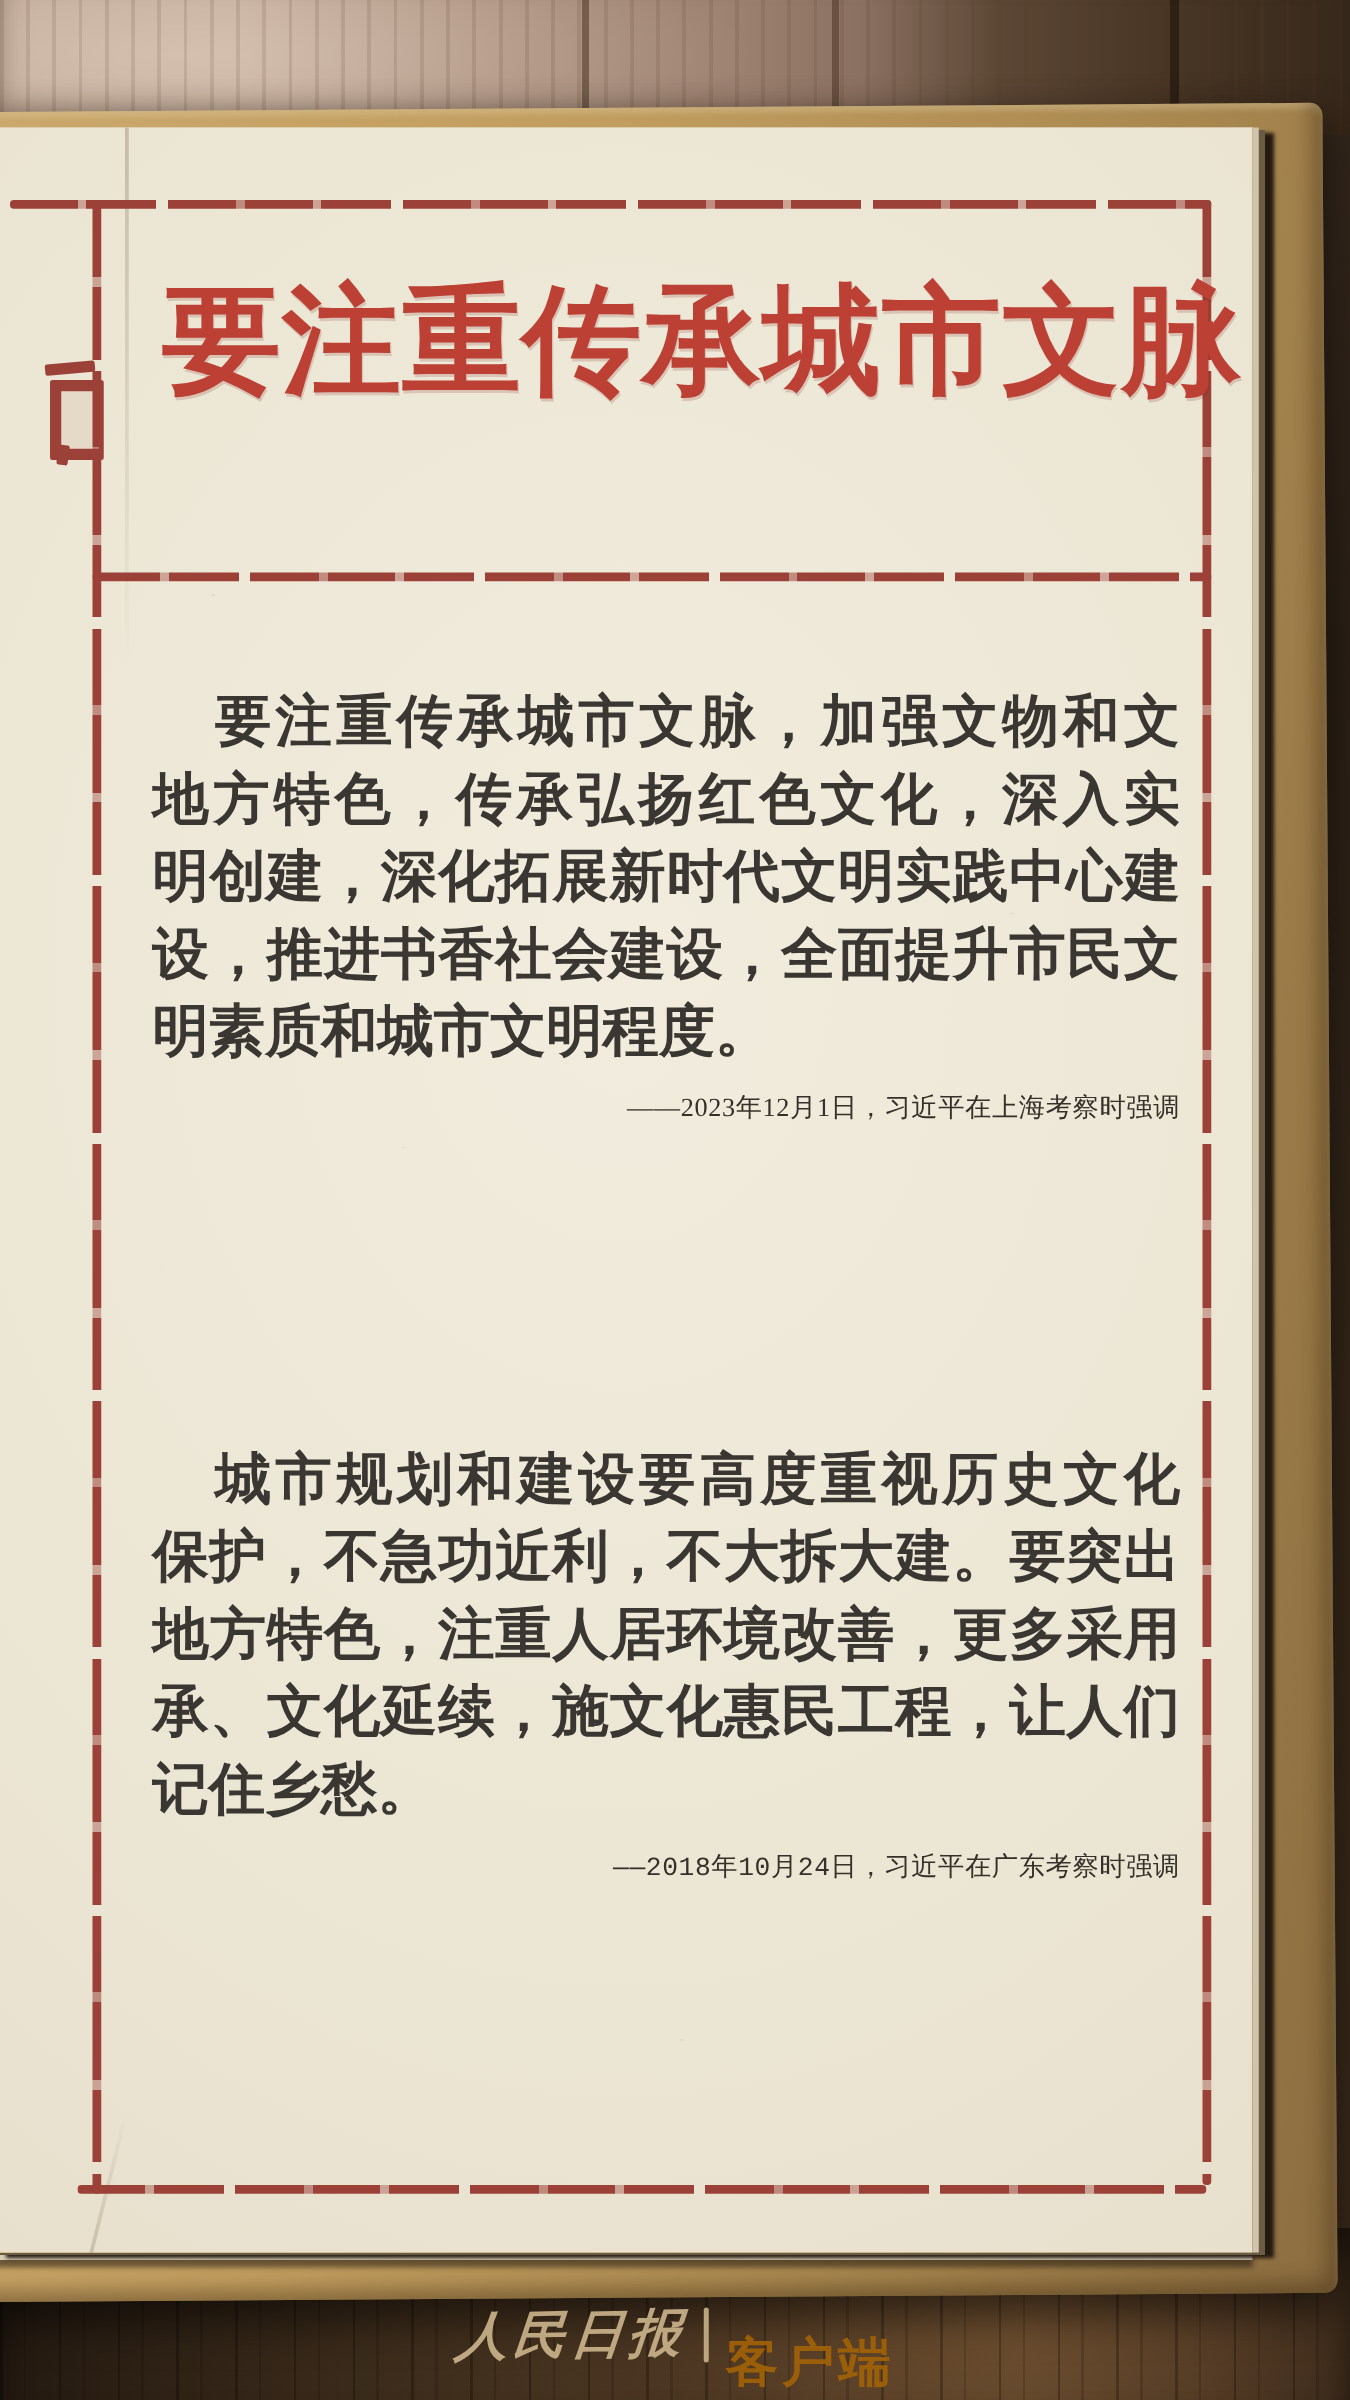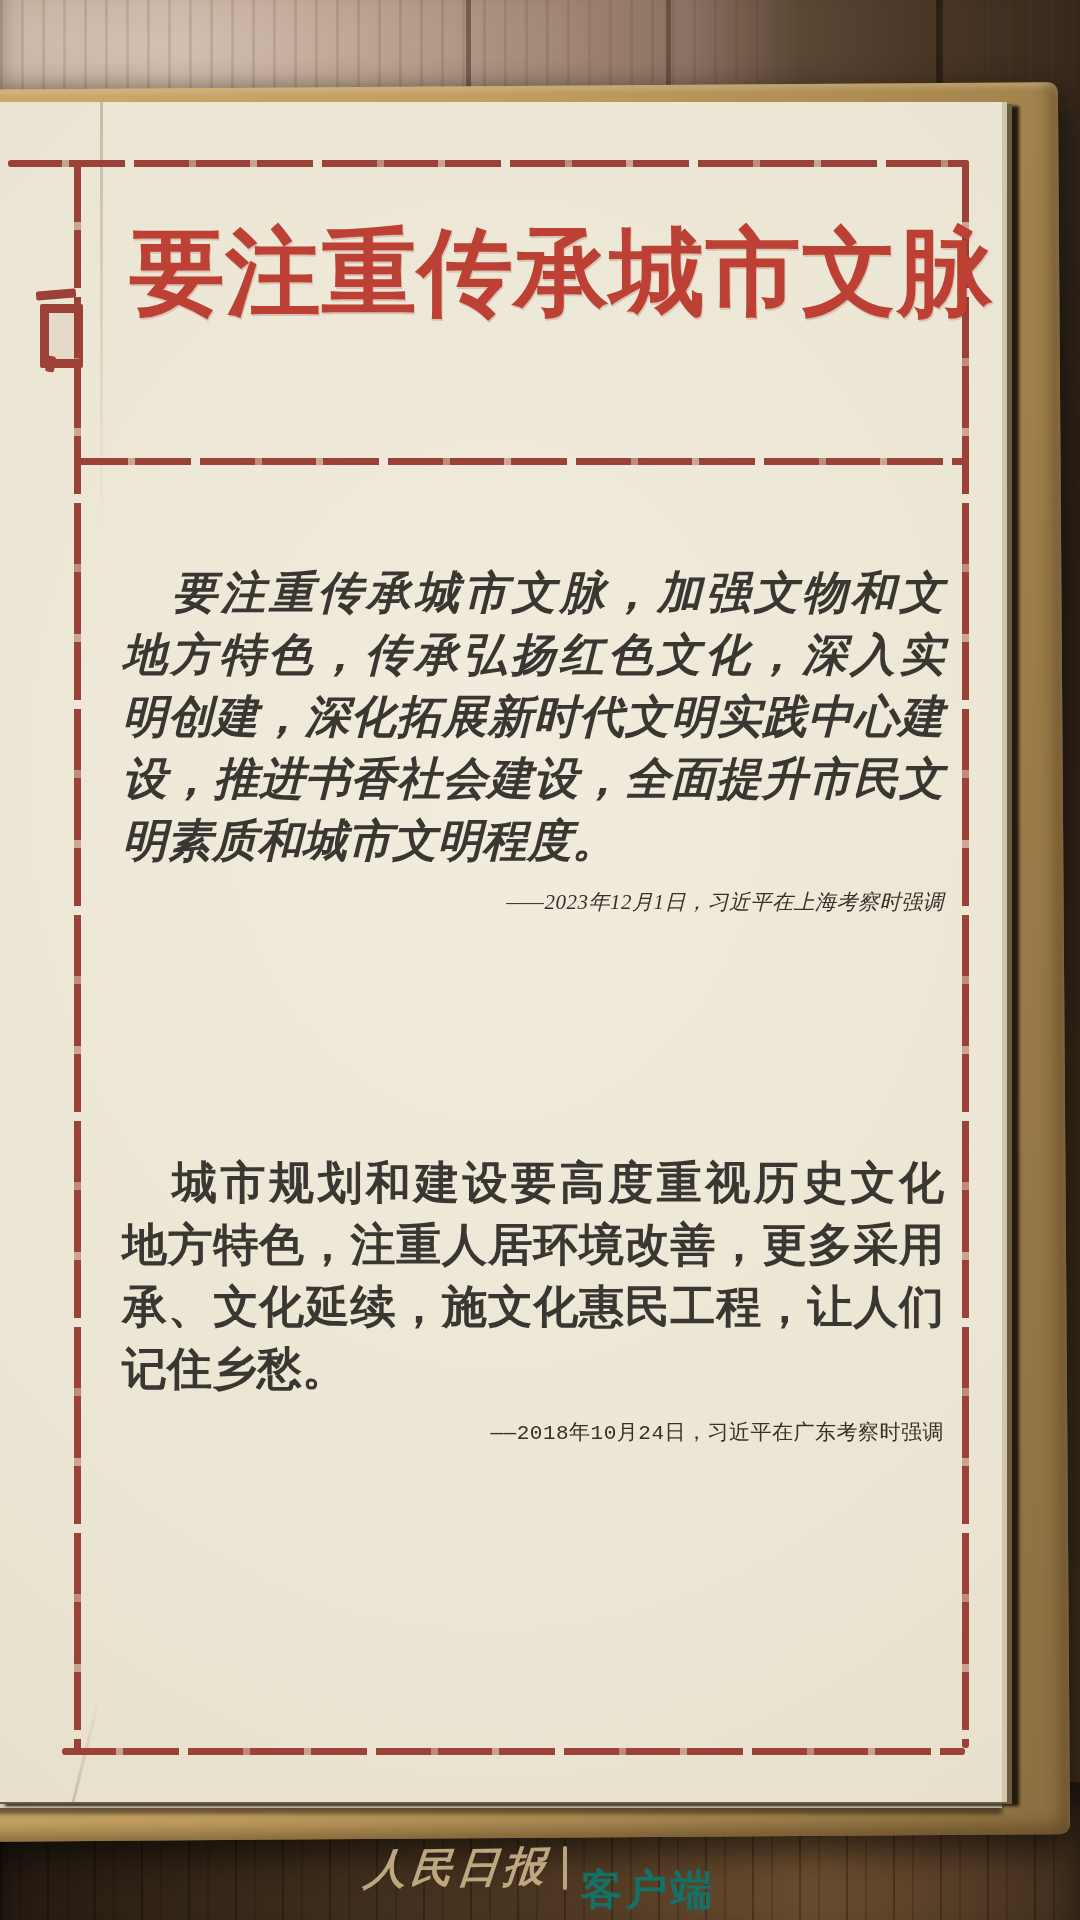--- a/index.html
+++ b/index.html
@@ -74,21 +74,21 @@
   .stamp-bar{position:absolute;left:48px;top:188px;width:40px;height:9px;background:#9c4138;transform:rotate(-5deg);border-radius:2px;}
   .stamp-box{position:absolute;left:52px;top:202px;width:30px;height:46px;border:9px solid #9c4138;border-right-width:4px;border-radius:2px;background:rgba(156,65,56,.08);}
   .stamp-tail{position:absolute;left:58px;top:254px;width:9px;height:16px;background:#9c4138;border-radius:2px;transform:rotate(8deg);}
   
   .page-title{
     position:absolute;left:86px;top:112px;width:895px;height:120px;
     font-size:95px;line-height:118px;font-weight:700;color:#bd4035;text-align:center;
     letter-spacing:1px;text-shadow:1px 2px 0 rgba(130,35,25,.18);white-space:nowrap;padding-left:40px;
   }
   .quote{position:absolute;left:134px;width:822px;}
-  .quote-1{top:460px;font-style:italic;}
+  .quote-1{top:444px;}
   .quote-2{top:1054px;font-family:Liberation Mono, monospace;}
   .q-line{
     font-size:45px;line-height:62px;font-weight:700;color:#3a3631;
     text-align:justify;text-align-last:justify;letter-spacing:0;
   }
   .q-line.first{text-indent:50px;}
   .q-line.last{text-align-last:left;}
   .attribution{
     margin-top:8px;font-size:21px;line-height:44px;font-weight:400;
     color:#353029;text-align:right;letter-spacing:0.5px;
@@ -98,21 +98,21 @@
     position:absolute;left:0;top:1838px;width:1080px;height:60px;
     display:flex;align-items:center;justify-content:center;gap:14px;
   }
   .brand-script{
     font-size:42px;line-height:48px;font-weight:700;font-style:italic;
     color:#c9b28a;letter-spacing:4px;transform:skewX(-6deg) rotate(-1deg);
     font-family:"DejaVu Serif","Liberation Serif",serif;opacity:.92;
   }
   .brand-divider{width:4px;height:44px;background:#c9b28a;opacity:.9;border-radius:2px;}
   .brand-suffix{
-    font-size:42px;line-height:48px;font-weight:700;color:#0f766e;letter-spacing:3px;
+    font-size:42px;line-height:48px;font-weight:700;color:#a16207;letter-spacing:3px;
     font-family:"Liberation Sans","DejaVu Sans",sans-serif;opacity:.92;margin-top:43px;
   }
 </style>
 </head>
 <body>
 
 <div class="bg-top"></div>
 <div class="bg-wood"></div>
 
 <div class="book-cover"></div>
@@ -140,20 +140,21 @@
         <div class="q-line">明创建，深化拓展新时代文明实践中心建</div>
         <div class="q-line">设，推进书香社会建设，全面提升市民文</div>
         <div class="q-line last">明素质和城市文明程度。</div>
       </div>
     <div class="attribution">——2023年12月1日，习近平在上海考察时强调</div>
   </div>
 
   <div class="quote quote-2">
     <div>
         <div class="q-line first">城市规划和建设要高度重视历史文化</div>
+        <div class="q-line">保护，不急功近利，不大拆大建。要突出</div>
         <div class="q-line">地方特色，注重人居环境改善，更多采用</div>
         <div class="q-line">承、文化延续，施文化惠民工程，让人们</div>
         <div class="q-line last">记住乡愁。</div>
       </div>
     <div class="attribution">——2018年10月24日，习近平在广东考察时强调</div>
   </div>
 </div>
 
 <div class="footer">
   <span class="brand-script">人民日报</span>

